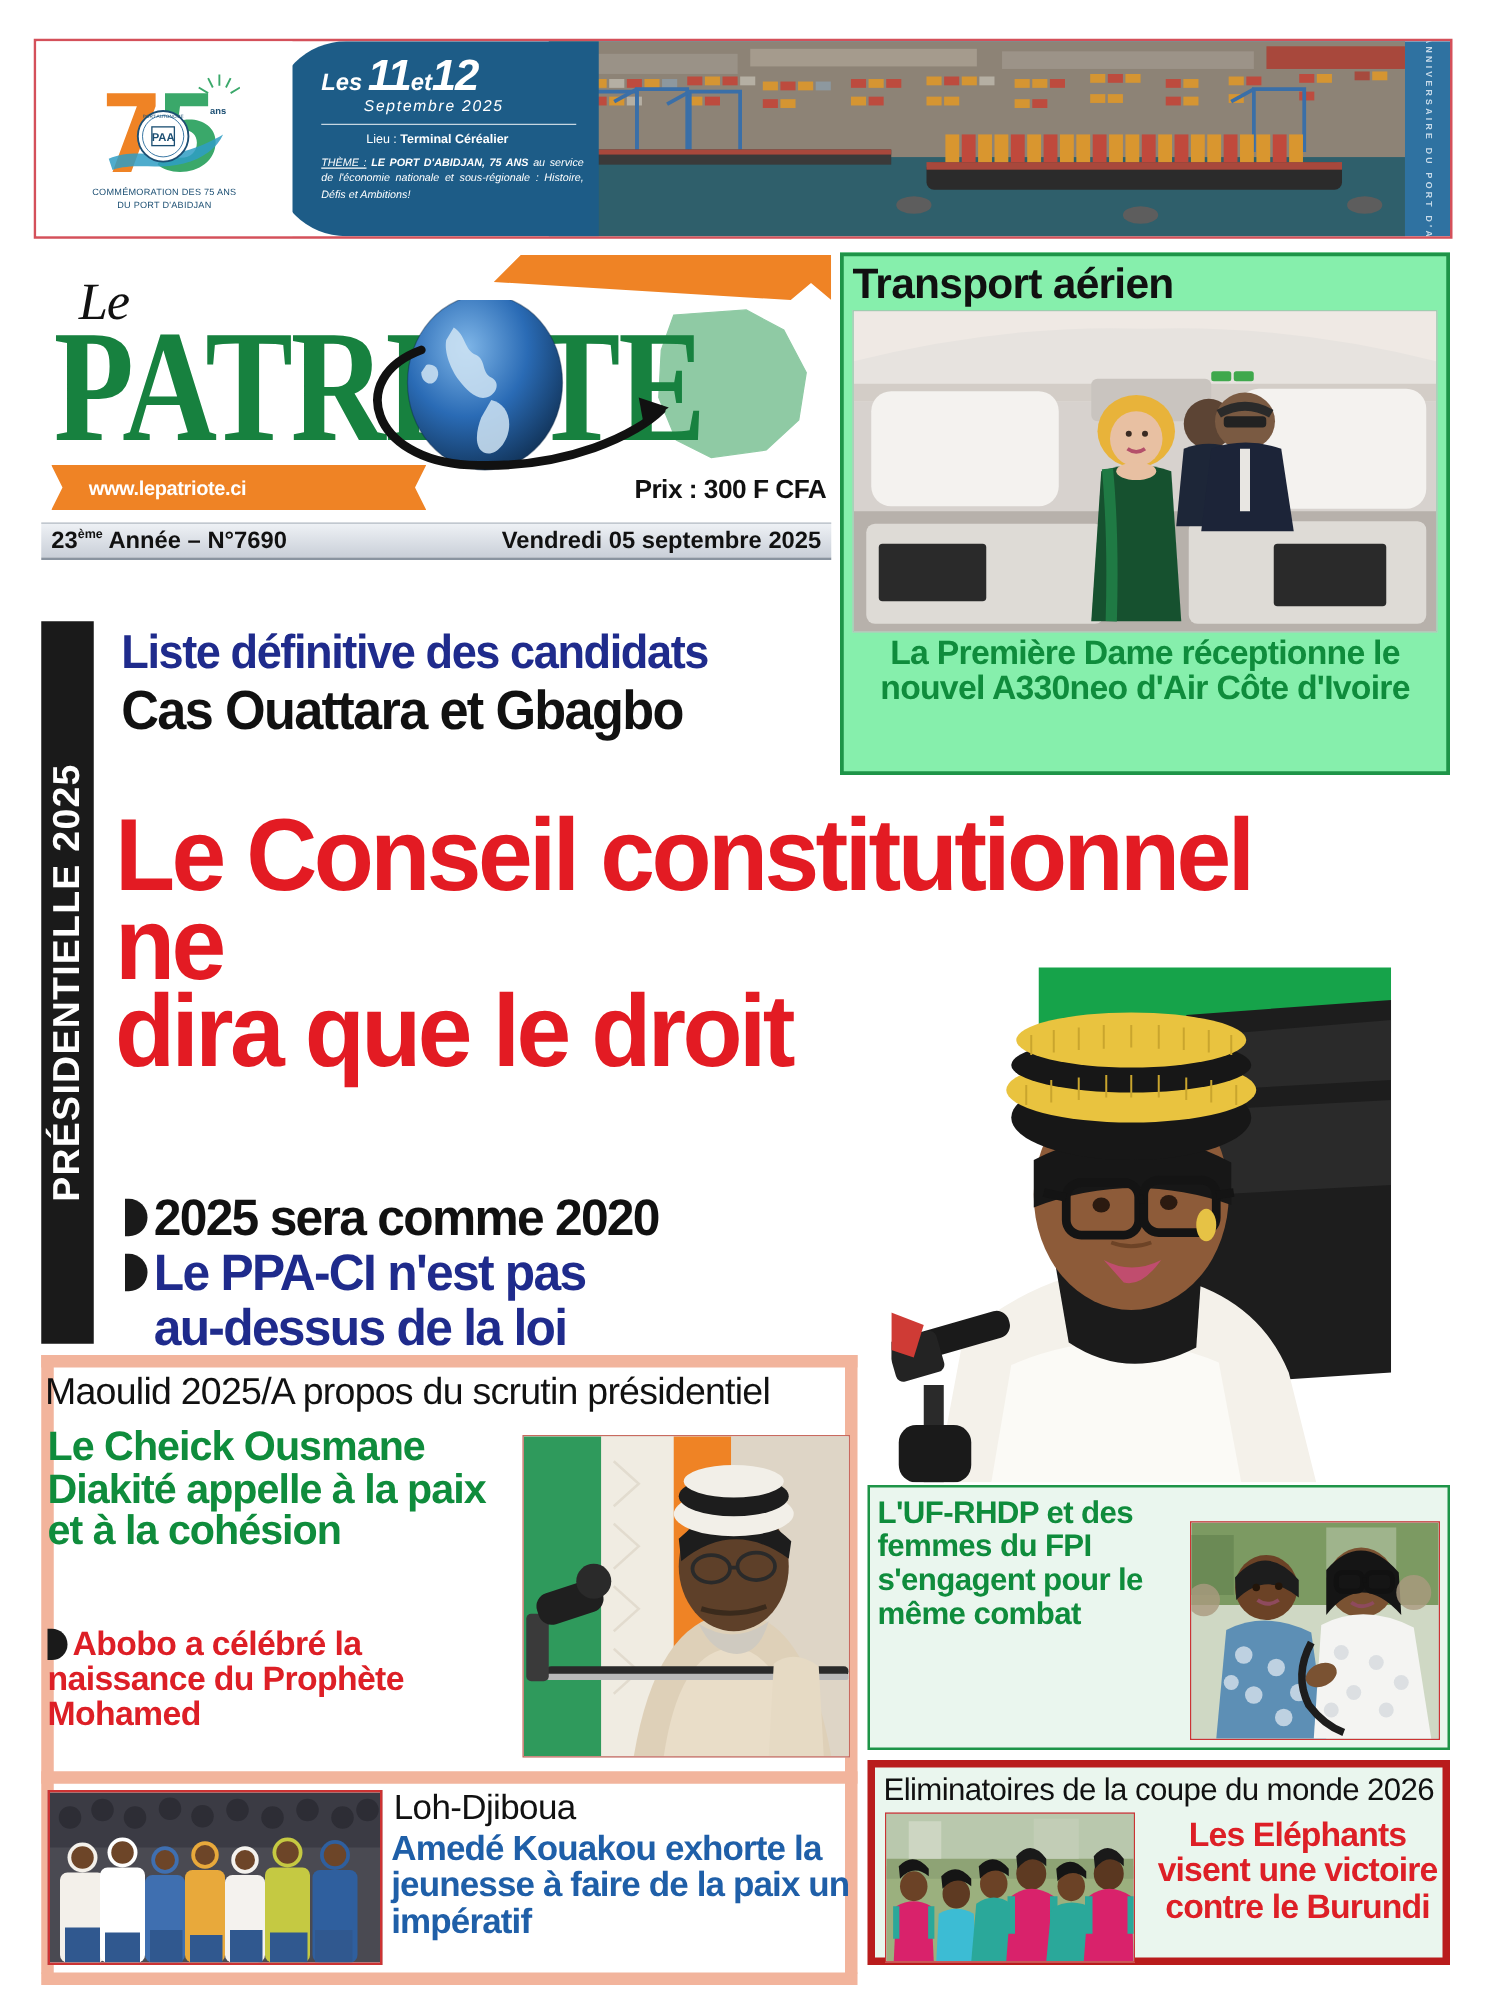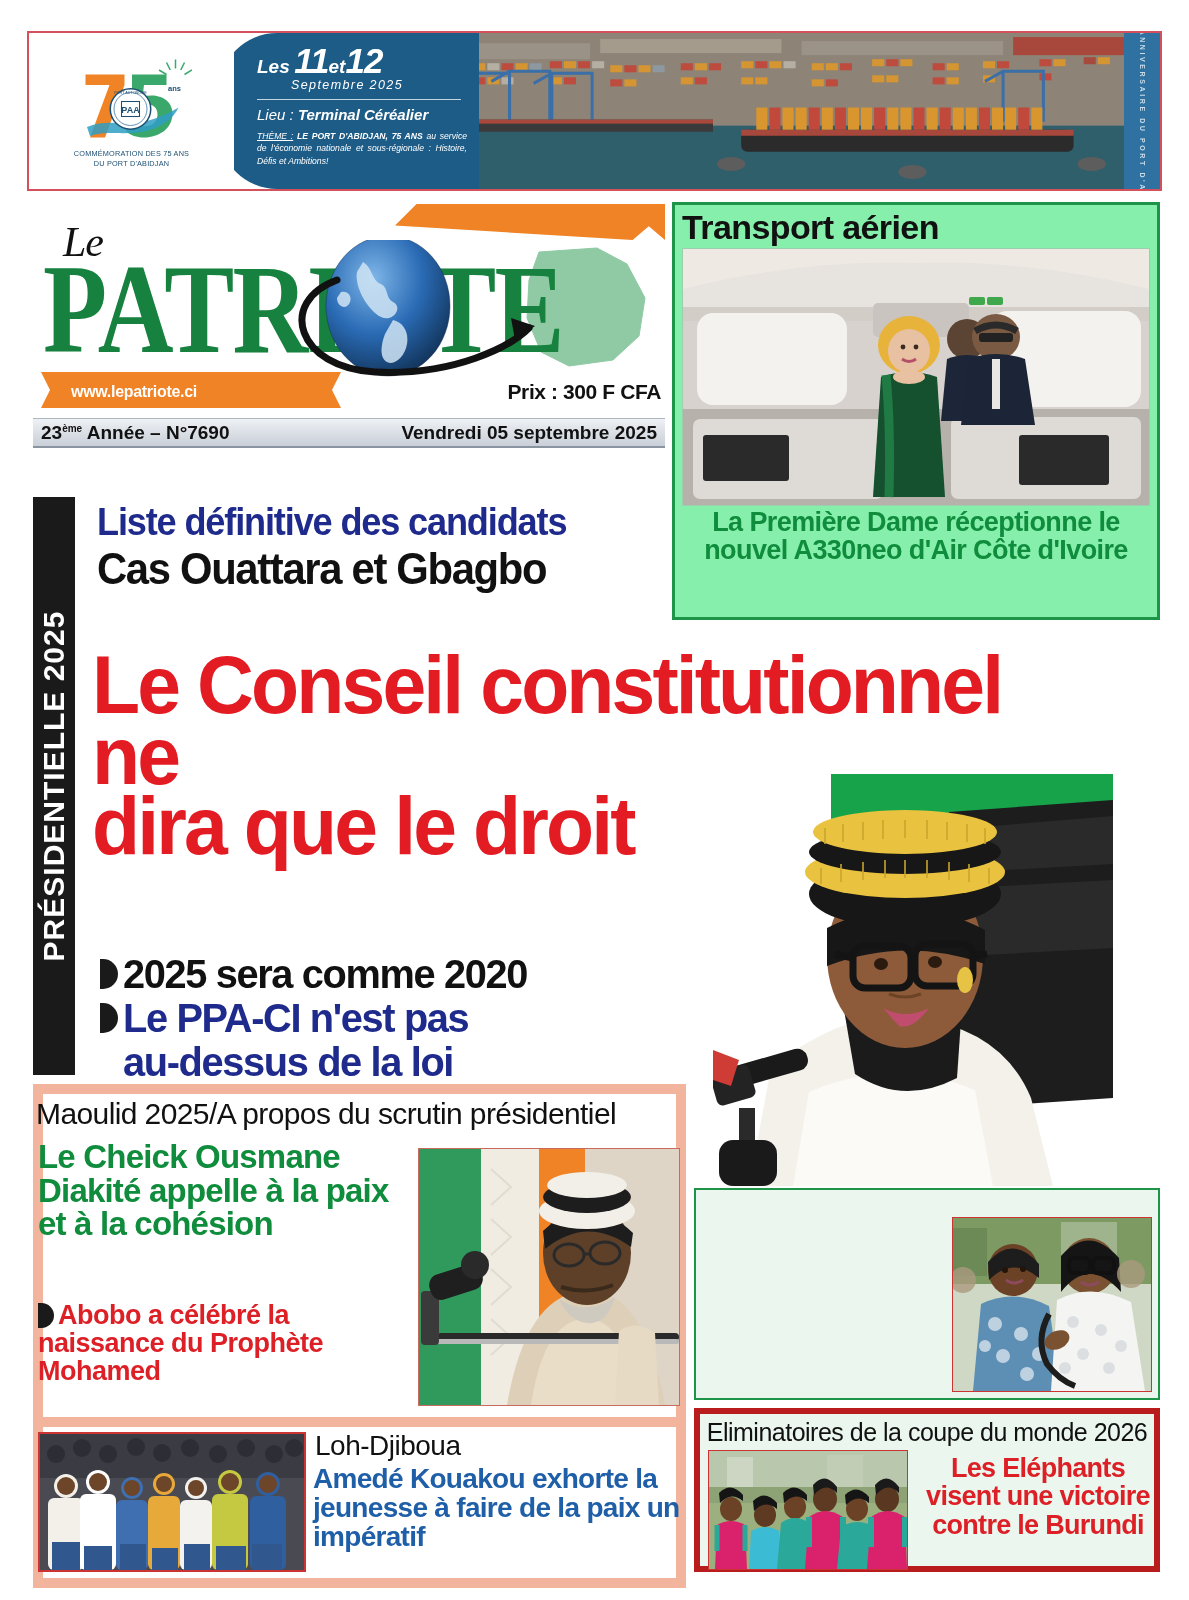--- a/index.html
+++ b/index.html
@@ -27,21 +27,21 @@
     background:#1d5c87; color:#ffffff; z-index:3;
     border-top-left-radius:58px; border-bottom-left-radius:58px;
     padding:10px 12px 8px 38px;
   }
   .ad-dates{ font-style:italic; font-weight:bold; line-height:1; white-space:nowrap; }
   .ad-dates .les{ font-size:19px; }
   .ad-dates .num{ font-size:35px; letter-spacing:-1px; }
   .ad-dates .et{ font-size:19px; font-style:italic; }
   .ad-mois{ font-style:italic; font-size:12.5px; letter-spacing:1.4px; margin-top:0px; margin-left:34px; }
   .ad-rule{ height:1px; background:rgba(255,255,255,.75); margin:7px 6px 6px 0; }
-  .ad-lieu{ font-size:15px; font-style:italic; white-space:nowrap; }
+  .ad-lieu{ font-size:10px; white-space:nowrap;margin-left:36px; }
   .ad-lieu b{ font-weight:bold; }
   .ad-theme{ font-size:8.6px; font-style:italic; line-height:1.45; margin-top:7px; text-align:justify; }
   .ad-theme .lbl{ text-decoration:underline; font-style:italic; }
   .ad-theme b{ font-weight:bold; }
 
   .ad-photo{
     position:absolute; left:410px; top:0; right:36px; height:100%; z-index:1; overflow:hidden;
     background:#2a6070;
   }
   .ad-rightstrip{
@@ -668,20 +668,21 @@
       <rect x="144" y="110" width="26" height="26"></rect>
         <rect x="176" y="112" width="30" height="24"></rect>
       <rect x="212" y="110" width="30" height="26"></rect>
     </g>
   </svg>
 </div>
 <div class="loh-kicker">Loh-Djiboua</div>
 <div class="loh-title">Amedé Kouakou exhorte la jeunesse à faire de la paix un impératif</div>
 
 <div class="box-rhdp">
+  <div class="rhdp-title">L'UF-RHDP et des femmes du FPI s'engagent pour le même combat</div>
   <div class="rhdp-photo">
     <svg class="ph" viewBox="0 0 198 173" preserveAspectRatio="none">
       <rect width="198" height="173" fill="#cfd8c4"></rect>
       <rect x="0" y="0" width="198" height="66" fill="#7c9a62"></rect>
       <rect x="108" y="4" width="56" height="40" fill="#9fb48c"></rect>
       <rect x="0" y="10" width="34" height="48" fill="#6b8a55"></rect>
       <g>
         <ellipse cx="60" cy="52" rx="25" ry="26" fill="#6b4226"></ellipse>
         <path d="M35 44 Q60 16 86 46 L86 60 Q60 38 36 62 Z" fill="#1d1d1d"></path>
         <path d="M28 86 Q60 70 96 88 L108 173 L20 173 Z" fill="#5d8fb5"></path>

